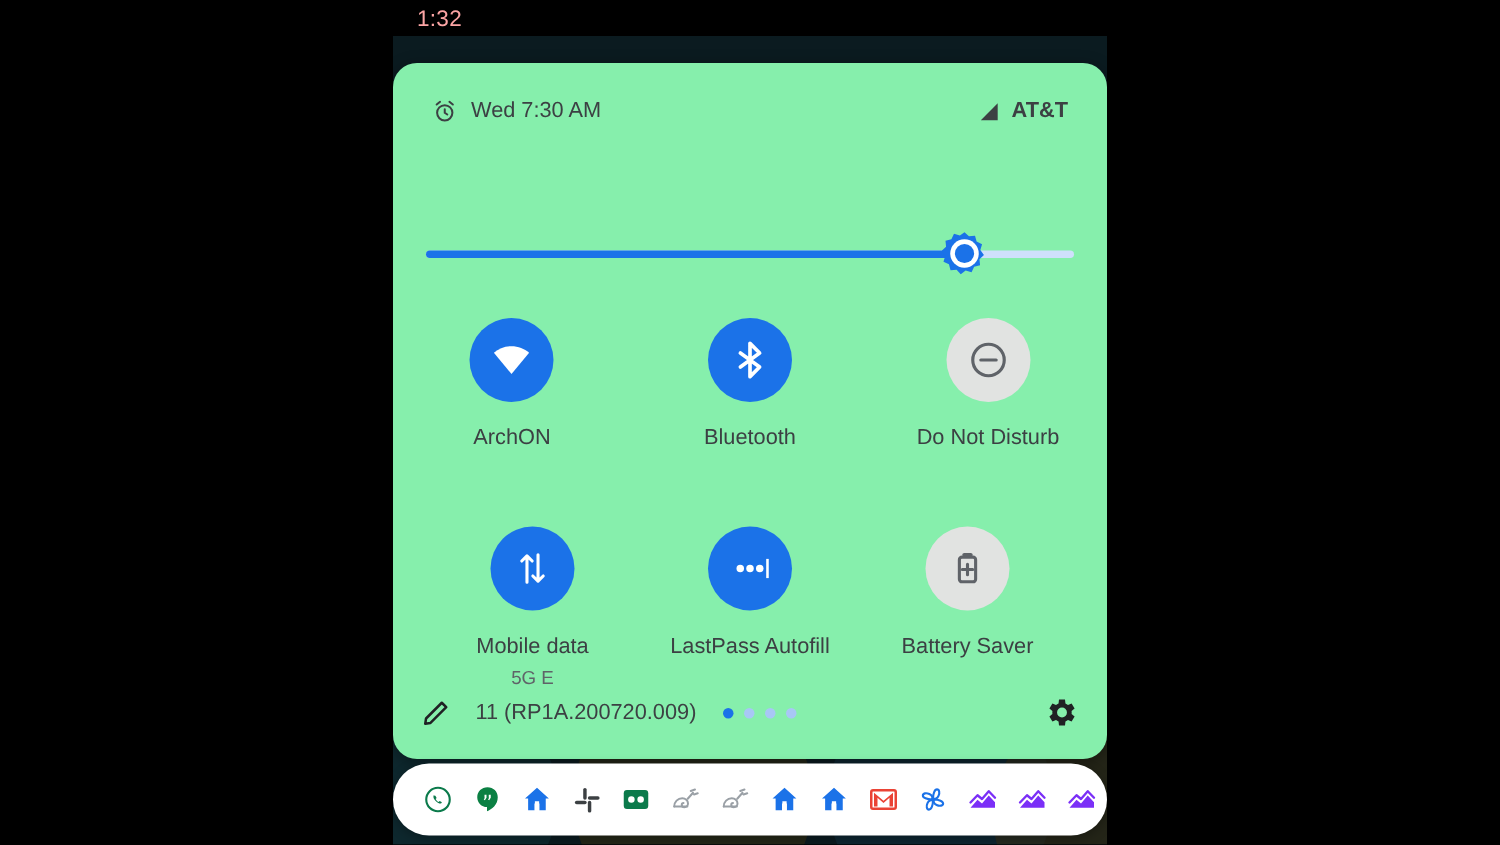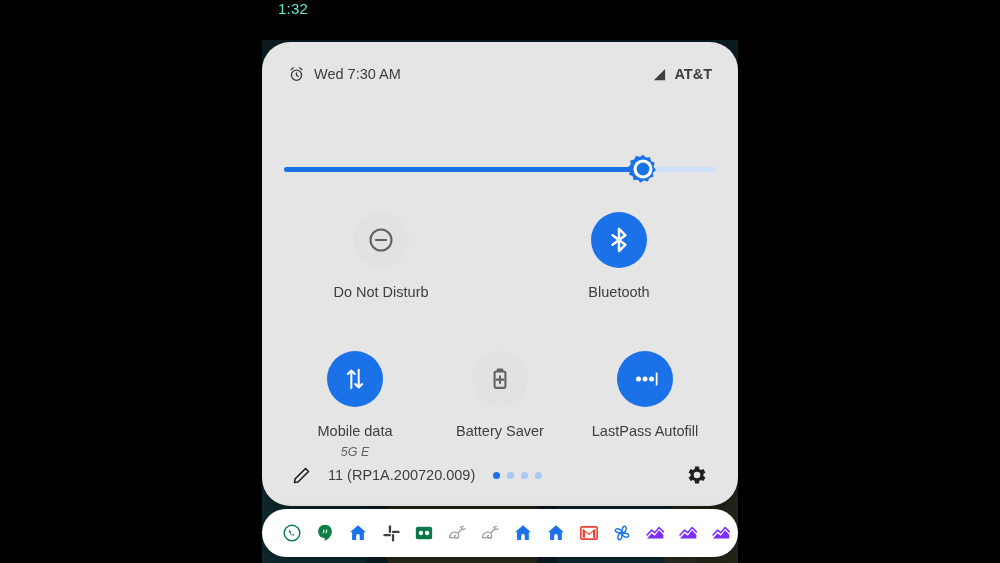--- a/index.html
+++ b/index.html
@@ -12,32 +12,32 @@
     position:absolute;left:262px;top:0;width:476px;height:563px;
     background:#0d1f24;
     overflow:hidden;
   }
   .wallpaper{
     position:absolute;inset:0;
     background:#0b1b20;
   }
   .wall-blob{position:absolute;border-radius:50%;opacity:.55;}
   .statusbar{
-    position:absolute;left:0;top:0;width:476px;height:40px;
-    background:#000;color:#5eead4;
-    display:flex;
+    position:absolute;left:0;top:0;width:476px;height:24px;
+    background:#000;color:#fca5a5;
+    display:flex;align-items:center;
   }
   .statusbar .time{
     margin-left:16px;font-size:15px;font-weight:500;letter-spacing:.2px;
   }
 
   
   .qs-panel{
     position:absolute;left:0;top:42px;width:476px;height:464px;
-    background:#e5e5e5;border-radius:28px;
+    background:#86efac;border-radius:16px;
     box-shadow:0 2px 10px rgba(0,0,0,.35);
     overflow:hidden;
   }
   .qs-header{
     position:absolute;top:18px;left:0;right:0;height:28px;
     display:flex;align-items:center;justify-content:space-between;
     padding:0 26px;box-sizing:border-box;
   }
   .qs-header-left,.qs-header-right{
     display:flex;align-items:center;gap:9px;
@@ -74,27 +74,27 @@
     width:56px;height:56px;border-radius:50%;
     display:flex;align-items:center;justify-content:center;
   }
   .tile-icon.on{background:#1b72e8;}
   .tile-icon.off{background:#e1e3e1;}
   .tile-label{
     margin-top:16px;font-size:14.5px;color:#3c4043;
     text-align:center;line-height:1.2;white-space:nowrap;
   }
   .tile-sub{
-    margin-top:4px;font-size:12.5px;color:#5f6368;font-style:italic;
+    margin-top:4px;font-size:12.5px;color:#5f6368;
     text-align:center;
   }
 
   .qs-footer{
     position:absolute;left:0;right:0;bottom:0;height:62px;
-    display:flex;align-items:center;padding:0 29px;box-sizing:border-box;
+    display:flex;align-items:center;padding:0 18px;box-sizing:border-box;
   }
   .build-text{
     margin-left:16px;font-size:14.5px;color:#3c4043;white-space:nowrap;
   }
   .pager{
     display:flex;align-items:center;gap:7px;margin-left:18px;
   }
   .dot{width:7px;height:7px;border-radius:50%;background:#a8c7f5;}
   .dot.active{background:#1b72e8;}
   .spacer{flex:1;}
@@ -162,76 +162,84 @@
           <circle cx="15" cy="15" r="9.5" fill="#ffffff"></circle>
           <circle cx="15" cy="15" r="6.4" fill="#1b72e8"></circle>
         </svg>
       </div>
     </div>
 
     <div class="tiles">
 
       <div class="tile-row row1">
 
+        <div class="tile">
+          <div class="tile-icon on">
+            <svg width="30" height="30" viewBox="0 0 24 24" fill="#fff">
+              <path d="M12 19.5 2.6 8.1C5.1 5.9 8.4 4.6 12 4.6s6.9 1.3 9.4 3.5L12 19.5z"></path>
+            </svg>
+          </div>
+          <div class="tile-label">ArchON</div>
+        </div>
+
+        <div class="tile">
+          <div class="tile-icon on">
+            <svg width="28" height="28" viewBox="0 0 24 24" fill="none" stroke="#fff" stroke-width="2.1" stroke-linejoin="round" stroke-linecap="round">
+              <path d="M12 2.5 12 21.5 17.5 16 6.5 8 M6.5 16 17.5 8 12 2.5"></path>
+            </svg>
+          </div>
+          <div class="tile-label">Bluetooth</div>
+        </div>
 
         <div class="tile">
           <div class="tile-icon off">
             <svg width="28" height="28" viewBox="0 0 24 24" fill="none" stroke="#5f6368" stroke-width="1.8">
               <circle cx="12" cy="12" r="9"></circle>
               <path d="M7.6 12h8.8" stroke-linecap="round"></path>
             </svg>
           </div>
           <div class="tile-label">Do Not Disturb</div>
         </div>
 
-        <div class="tile">
-          <div class="tile-icon on">
-            <svg width="28" height="28" viewBox="0 0 24 24" fill="none" stroke="#fff" stroke-width="2.1" stroke-linejoin="round" stroke-linecap="round">
-              <path d="M12 2.5 12 21.5 17.5 16 6.5 8 M6.5 16 17.5 8 12 2.5"></path>
-            </svg>
-          </div>
-          <div class="tile-label">Bluetooth</div>
-        </div>
-
       </div>
 
       <div class="tile-row row2">
 
         <div class="tile">
           <div class="tile-icon on">
             <svg width="26" height="26" viewBox="0 0 24 24" fill="none" stroke="#fff" stroke-width="1.9" stroke-linecap="round" stroke-linejoin="round">
               <path d="M8.6 20.5V4.2 M5.4 7.4 8.6 4.2 11.8 7.4"></path>
               <path d="M15.4 3.5v16.3 M12.2 16.6l3.2 3.2 3.2-3.2"></path>
             </svg>
           </div>
           <div class="tile-label">Mobile data</div>
           <div class="tile-sub">5G E</div>
-        </div>
-
-        <div class="tile">
-          <div class="tile-icon off">
-            <svg width="26" height="26" viewBox="0 0 24 24" fill="none" stroke="#5f6368" stroke-width="1.9">
-              <rect x="7" y="5" width="10" height="15.2" rx="1.6"></rect>
-              <path d="M10 3.6h4" stroke-linecap="round" stroke-width="2.4"></path>
-              <path d="M12 9.4v6.4 M8.8 12.6h6.4" stroke-linecap="round"></path>
-            </svg>
-          </div>
-          <div class="tile-label">Battery Saver</div>
         </div>
 
         <div class="tile">
           <div class="tile-icon on">
             <svg width="30" height="30" viewBox="0 0 30 30">
               <circle cx="8.5" cy="15" r="2.5" fill="#fff"></circle>
               <circle cx="15" cy="15" r="2.5" fill="#fff"></circle>
               <circle cx="21.5" cy="15" r="2.5" fill="#fff"></circle>
               <rect x="25.8" y="8.6" width="1.7" height="12.8" fill="#fff"></rect>
             </svg>
           </div>
           <div class="tile-label">LastPass Autofill</div>
+        </div>
+
+        <div class="tile">
+          <div class="tile-icon off">
+            <svg width="26" height="26" viewBox="0 0 24 24" fill="none" stroke="#5f6368" stroke-width="1.9">
+              <rect x="7" y="5" width="10" height="15.2" rx="1.6"></rect>
+              <path d="M10 3.6h4" stroke-linecap="round" stroke-width="2.4"></path>
+              <path d="M12 9.4v6.4 M8.8 12.6h6.4" stroke-linecap="round"></path>
+            </svg>
+          </div>
+          <div class="tile-label">Battery Saver</div>
         </div>
 
       </div>
     </div>
 
     <div class="qs-footer">
       <span>
         <svg width="21" height="21" viewBox="0 0 24 24" fill="none" stroke="#202124" stroke-width="1.9" stroke-linecap="round" stroke-linejoin="round">
           <path d="M4 20 L4.6 16 L16.6 4 L20 7.4 L8 19.4 Z"></path>
         </svg>

